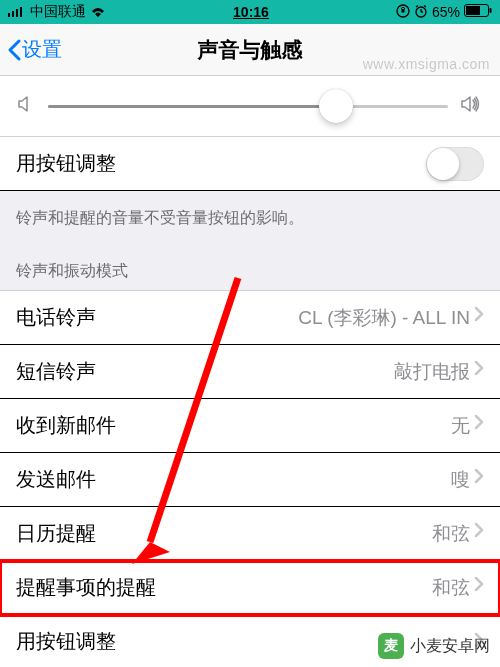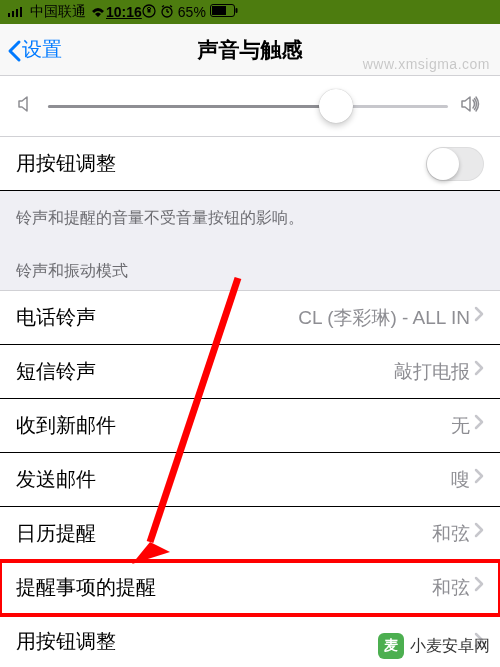--- a/index.html
+++ b/index.html
@@ -9,38 +9,38 @@
     font-family: -apple-system, "Helvetica Neue", Arial, sans-serif;
     background: #efeff4;
     color: #000;
     position: relative;
     overflow: hidden;
   }
   .status-bar {
     height: 24px;
     display: flex;
     align-items: center;
-    justify-content: flex-start;
+    justify-content: space-between;
     padding: 0 8px;
     font-size: 14px;
-    background: #4d7c0f;
+    background: #14b8a6;
   }
   .status-left, .status-right { display: flex; align-items: center; gap: 4px; }
   .status-center { font-weight: 600; text-decoration: underline; }
   .nav-bar {
     height: 52px;
     background: #f8f8f8;
     border-bottom: 1px solid #d1d1d5;
     display: flex;
     align-items: center;
     position: relative;
   }
   .nav-back {
     display: flex;
-    align-items: flex-end;
+    align-items: center;
     padding-left: 6px;
     color: #007aff;
     font-size: 20px;
   }
   .nav-back svg { flex-shrink: 0; }
   .nav-title {
     position: absolute;
     left: 0; right: 0;
     text-align: center;
     font-size: 21px;

